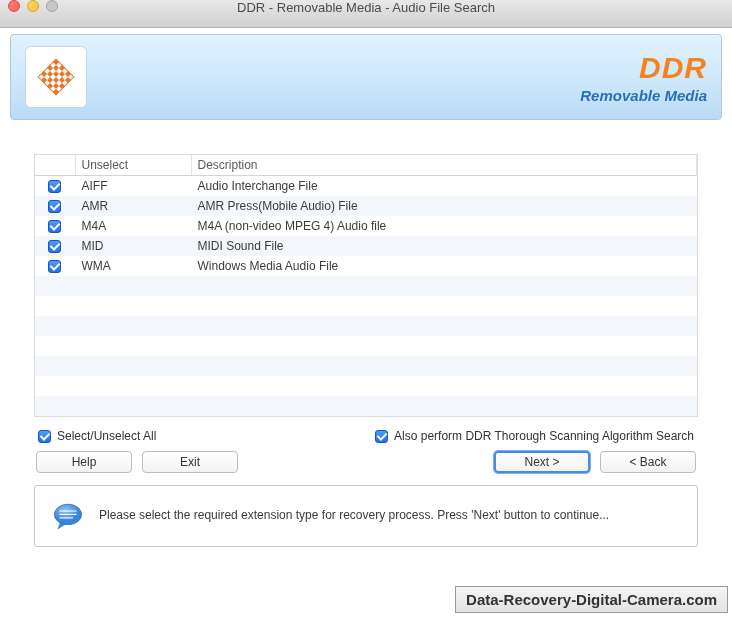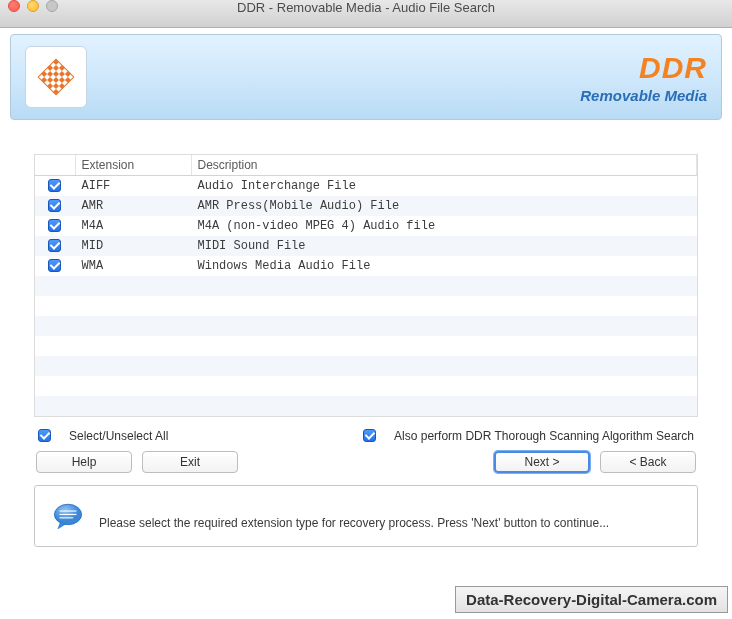--- a/index.html
+++ b/index.html
@@ -24,40 +24,40 @@
 
 
 .table-wrap { margin: 34px 34px 0; border: 1px solid #dcdcdc; }
 .tbl { width: 100%; border-collapse: collapse; font-size: 12px; color: #3c3c3c; }
 .tbl thead th { background: #fff; text-align: left; font-weight: 400; color: #5a5a5a; padding: 3px 6px; border-bottom: 1px solid #d4d4d4; border-right: 1px solid #e4e4e4; height: 20px; }
 .tbl th.chkcol { width: 40px; }
 .tbl th.extcol { width: 116px; }
 .tbl tbody tr { height: 20px; }
 .tbl tbody tr:nth-child(even) { background: #f3f6fa; }
 .tbl tbody tr:nth-child(odd) { background: #fff; }
-.tbl td { padding: 0 6px; border-right: 1px solid transparent; font-family: Liberation Mono, monospace; }
+.tbl td { padding: 0 6px; border-right: 1px solid transparent; }
 .tbl td.chk { text-align: center; }
 
 
 .mac-check { display: inline-block; width: 13px; height: 13px; border-radius: 3px; position: relative; vertical-align: middle; }
 .mac-check.checked { background: linear-gradient(#4f9aff, #2470e8); border: 0.5px solid #1857b9; }
 .mac-check.checked::after { content: ""; position: absolute; left: 3px; top: 0px; width: 4px; height: 7px; border: solid #fff; border-width: 0 2px 2px 0; transform: rotate(45deg); }
 
 
 .options { margin: 12px 38px 0; display: flex; justify-content: space-between; font-size: 12px; color: #333; }
-.opt { display: flex; align-items: center; gap: 18px; }
+.opt { display: flex; align-items: flex-end; gap: 6px; }
 
 
 .buttons { margin: 8px 36px 0; display: flex; gap: 10px; }
 .btn { height: 22px; min-width: 96px; background: linear-gradient(#ffffff, #f2f2f2); border: 1px solid #bdbdbd; border-radius: 4px; font-size: 12px; color: #333; display: flex; align-items: center; justify-content: center; cursor: pointer; }
 .btn-primary { border: 2px solid #4a8ae4; box-shadow: 0 0 0 1px #7ab0f0; }
 .spacer { flex: 1; }
 
 
-.info { margin: 12px 34px 0; border: 1px solid #c8c8c8; border-radius: 3px; padding: 12px 16px; display: flex; gap: 14px; align-items: flex-end; }
+.info { margin: 12px 34px 0; border: 1px solid #c8c8c8; border-radius: 3px; padding: 12px 16px; display: flex; gap: 14px; align-items: center; }
 .info-icon { width: 34px; height: 34px; flex: none; margin-top: 2px; }
 .info-text { font-size: 12px; color: #3a3a3a; line-height: 1.7; text-align: justify; }
 
 
 .watermark { position: absolute; right: 4px; bottom: 6px; background: linear-gradient(#f5f5f5, #e2e2e2); border: 1px solid #999; padding: 4px 10px; font-size: 15px; font-weight: bold; color: #333; font-family: Arial, sans-serif; }
 </style>
 </head>
 <body>
 
 <div class="titlebar">
@@ -101,21 +101,21 @@
     <div class="brand-title">DDR</div>
     <div class="brand-sub">Removable Media</div>
   </div>
 </div>
 
 <div class="table-wrap">
   <table class="tbl">
     <thead>
       <tr>
         <th class="chkcol"></th>
-        <th class="extcol">Extension</th>
+        <th class="extcol">Unselect</th>
         <th>Description</th>
       </tr>
     </thead>
     <tbody id="tbody">
         <tr>
           <td class="chk"><span class="mac-check checked"></span></td>
           <td>AIFF</td>
           <td>Audio Interchange File</td>
         </tr>
         <tr>

